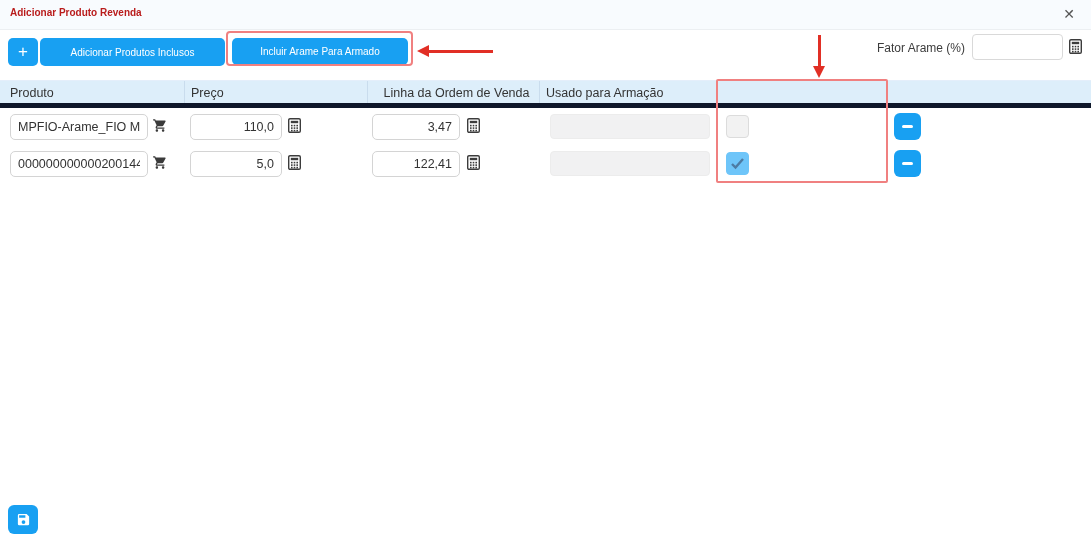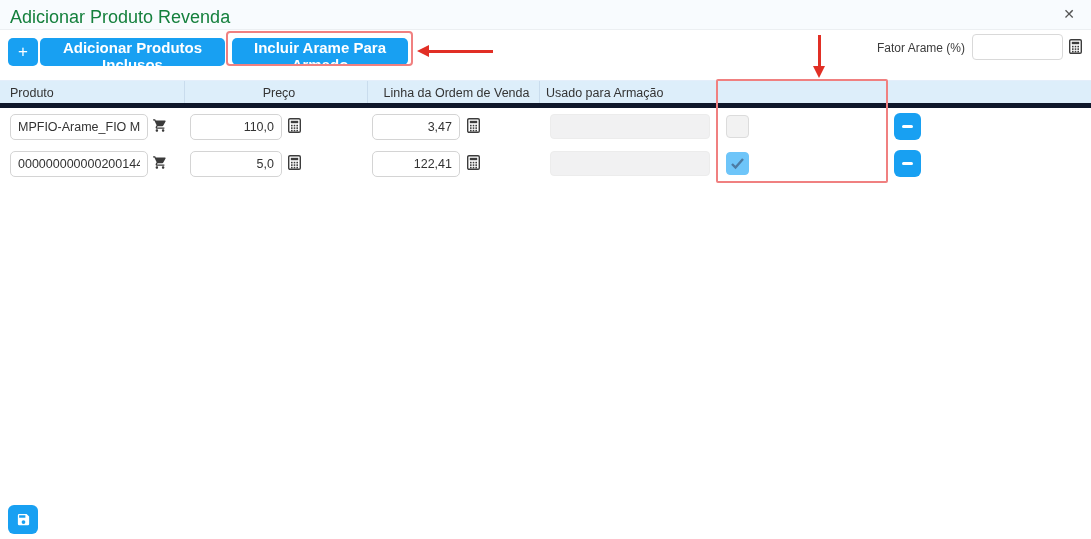--- a/index.html
+++ b/index.html
@@ -11,41 +11,41 @@
     --disabled-field-bg:#f1f1f2;
   }
   *{box-sizing:border-box;}
   html,body{margin:0;padding:0;}
   body{
     width:1091px;height:539px;position:relative;background:#fff;overflow:hidden;
     font-family:"Liberation Sans", sans-serif;color:#333;
   }
   
   .titlebar{position:absolute;left:0;top:0;width:1091px;height:30px;background:#f8fbfe;border-bottom:1px solid #eceff2;}
-  .title{position:absolute;left:10px;top:7px;font-size:18px;font-weight:normal;color:#15803d;}
+  .title{position:absolute;left:10px;top:7px;font-size:10px;font-weight:bold;color:#b91c1c;}
   .close{position:absolute;right:16px;top:6px;font-size:14px;color:#555;cursor:pointer;line-height:16px;}
   
   .btn{position:absolute;background:var(--accent-blue);color:#fff;border:none;border-radius:5px;
-       font-family:"Liberation Sans",sans-serif;font-size:15px;font-weight:700;cursor:pointer;}
+       font-family:"Liberation Sans",sans-serif;font-size:10px;font-weight:400;cursor:pointer;}
   .btn-plus{left:8px;top:38px;width:30px;height:28px;font-size:17px;font-weight:400;line-height:26px;padding:0;}
   .btn-add-products{left:40px;top:38px;width:185px;height:28px;}
   .btn-include-wire{left:232px;top:38px;width:176px;height:27px;}
   .factor-label{position:absolute;left:858px;top:41px;width:107px;text-align:right;font-size:12px;color:#3c3c3c;}
   .factor-input{position:absolute;left:972px;top:34px;width:91px;height:26px;border:1px solid #d9d9d9;border-radius:4px;
       font-size:12.5px;padding:0 6px;outline:none;}
   .icon-btn{position:absolute;background:none;border:none;padding:0;cursor:pointer;display:flex;align-items:center;justify-content:center;}
   .calc-factor{left:1069px;top:39px;}
   
   .thead{position:absolute;left:0;top:80px;width:1091px;height:28px;background:var(--table-header-bg);
       border-top:1px solid #e4eefa;border-bottom:5px solid #0f172a;display:flex;}
   .th{font-size:12.5px;color:#333;line-height:25px;padding-left:6px;border-right:1px solid #c9dced;
       white-space:nowrap;overflow:hidden;}
   .th:first-child{padding-left:10px;}
   .th:last-child{border-right:none;flex:1;}
-  .w-produto{width:185px;} .w-preco{width:183px;text-align:center;} .w-qtd{width:180px;}
+  .w-produto{width:185px;} .w-preco{width:183px;} .w-qtd{width:180px;}
   .w-linha{width:172px;text-align:center;} .w-usado{width:170px;}
   .trow{position:absolute;left:0;width:1091px;height:37px;}
   .trow-0{top:108px;} .trow-1{top:145px;}
   .cell-input{position:absolute;height:26px;border:1px solid #d4d4d4;border-radius:5px;font-size:12.5px;color:#333;
       padding:0 7px;outline:none;font-family:"Liberation Sans",sans-serif;background:#fff;}
   .produto-input{left:10px;top:6px;width:138px;}
   .num-input{text-align:right;}
   .preco-input{left:190px;top:6px;width:92px;}
   .qtd-input{left:372px;top:6px;width:88px;}
   .linha-input{left:550px;top:6px;width:160px;height:25px;background:var(--disabled-field-bg);

